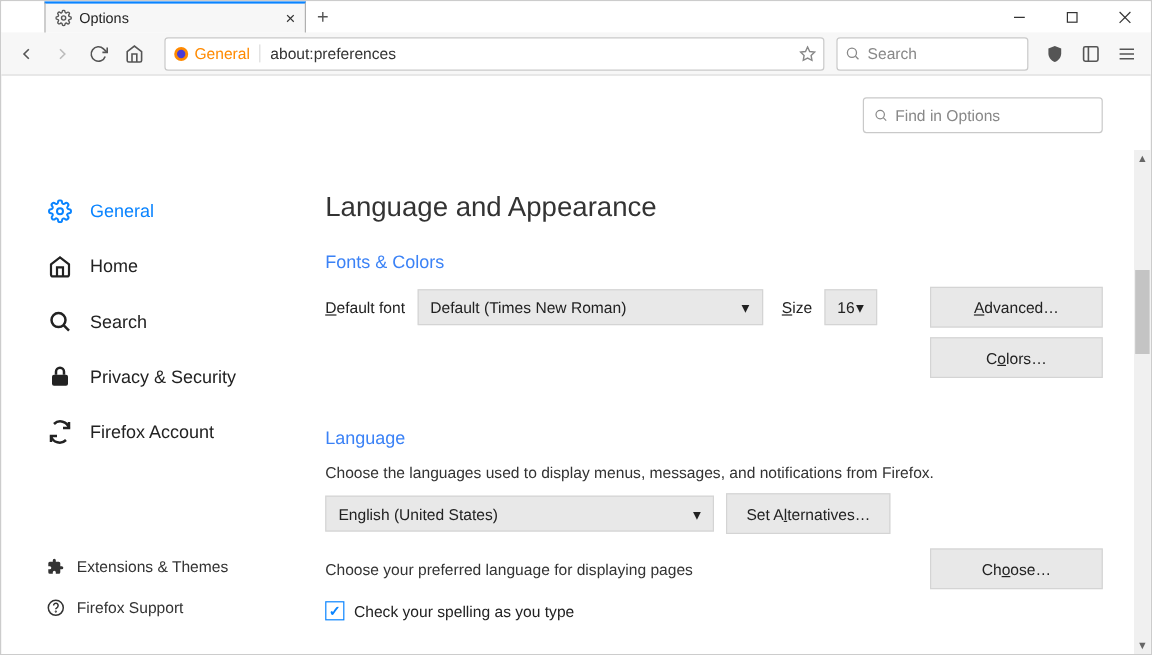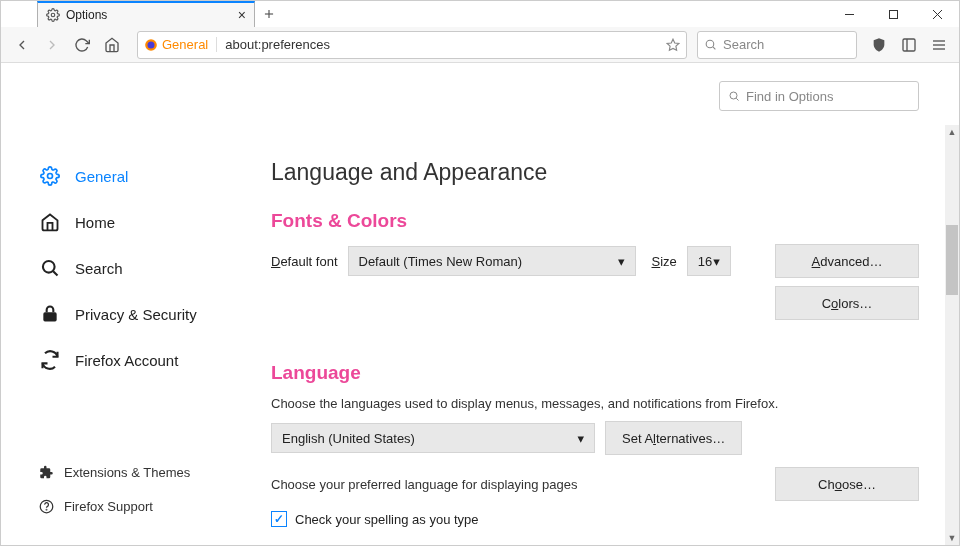--- a/index.html
+++ b/index.html
@@ -33,21 +33,21 @@
 .sidebar-item { display:flex; align-items:center; gap:14px; height:46px; font-size:15px; color:#222; cursor:pointer; }
 .sidebar-item.active { color:#0a84ff; }
 .sidebar-item .s-icon { width:22px; height:22px; display:flex; align-items:center; justify-content:center; }
 .sidebar-bottom { position:absolute; bottom:22px; left:38px;text-align:right; }
 .sidebar-bottom .sb-item { display:flex; align-items:center; gap:10px; height:34px; font-size:13px; color:#333; cursor:pointer; }
 
 .main { flex:1; padding: 18px 40px 0 10px; position:relative; overflow:hidden; }
 .find-box { position:absolute; top:18px; right:40px; width:200px; height:30px; border:1px solid #c9c9c9; background:#fff; border-radius:3px; display:flex; align-items:center; padding:0 8px; gap:6px; color:#888; font-size:13px; }
 
 h1.section-title { font-size:23px; font-weight:400; color:#333; margin-top:78px; margin-bottom:24px; }
-h2.subsection { font-size:19px; font-weight:700; color:#ec4899; margin-bottom:12px; }
+h2.subsection { font-size:15px; font-weight:400; color:#3b82f6; margin-bottom:12px; }
 .row { display:flex; align-items:center; gap:10px; margin-bottom:8px; }
 .label { font-size:13px; color:#222; }
 
 .dropdown { height:30px; background:#e8e8e8; border:1px solid #d4d4d4; display:flex; align-items:center; padding:0 10px; font-size:13px; color:#222; cursor:pointer; position:relative; }
 .dropdown .caret { margin-left:auto; }
 .btn { height:24px; background:#e8e8e8; border:1px solid #d4d4d4; padding:16px 16px; font-size:13px; color:#222; display:flex; align-items:center; justify-content:center; cursor:pointer; min-width:144px; }
 .btn-right { margin-left:auto; }
 
 .desc { font-size:13px; color:#333; margin-bottom:10px; }
 .checkbox-row { display:flex; align-items:center; gap:8px; font-size:13px; color:#222; }

